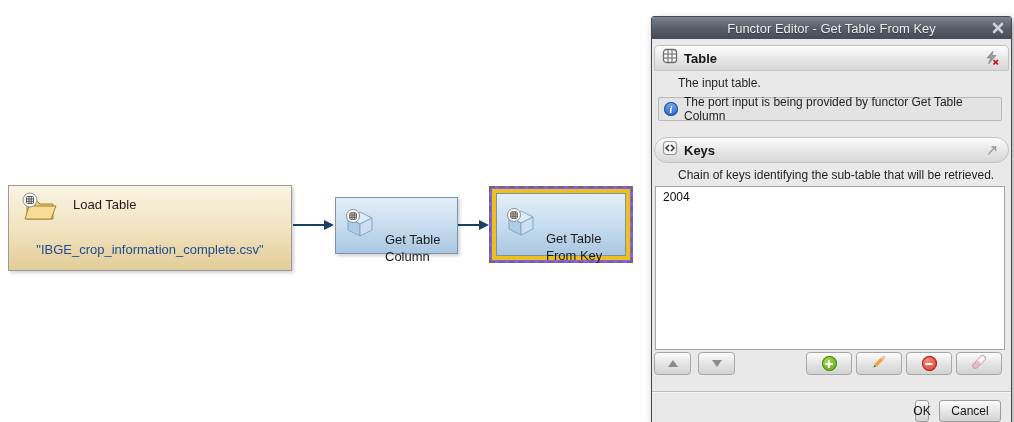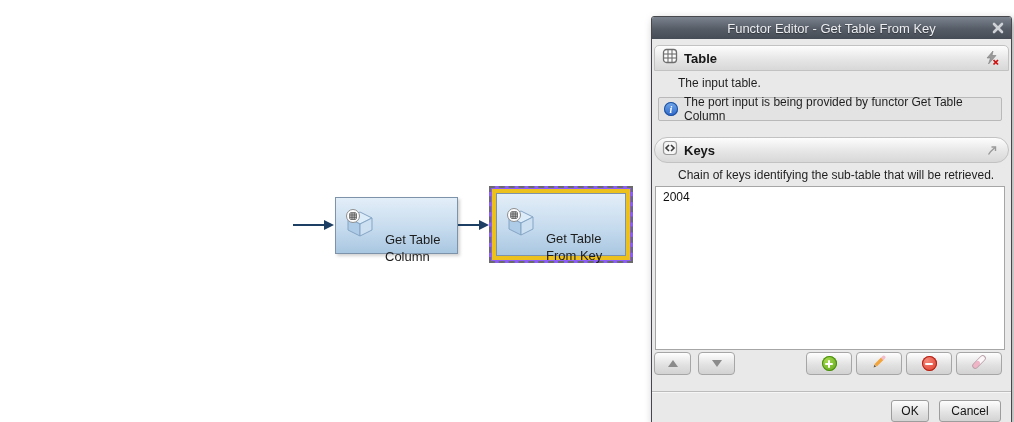--- a/index.html
+++ b/index.html
@@ -42,20 +42,38 @@
   .bar-h{position:absolute;left:3.5px;top:6.5px;width:8px;height:2px;background:#fff;border-radius:1px;}
   .bar-v{position:absolute;left:6.5px;top:3.5px;width:2px;height:8px;background:#fff;border-radius:1px;}
   .separator{position:absolute;left:0;right:0;top:374px;border-top:1px solid #bcbcbc;border-bottom:1px solid #f6f6f6;}
   .footer-btn{position:absolute;top:383px;height:22px;background:linear-gradient(#fdfdfd,#e4e4e4 55%,#d3d3d3);border:1px solid #9d9d9d;border-radius:3px;box-sizing:border-box;display:flex;align-items:center;justify-content:center;font-size:12px;color:#141414;}
 </style>
 </head>
 <body>
 
 <div id="stage">
 
+  <div class="node node-tan">
+    <div class="node-head">
+      <span>
+        <svg width="38" height="32" viewBox="0 0 38 32">
+          <path d="M6,9 h10 l3,3 h13 v15 h-26 z" fill="#e9c873" stroke="#a8832f" stroke-width="1"></path>
+          <path d="M8,14 h27 l-5,13 h-26 z" fill="#f5dd98" stroke="#a8832f" stroke-width="1"></path>
+          <circle cx="9" cy="8" r="7" fill="#fdfdfd" stroke="#8e8e8e"></circle>
+          <rect x="5.5" y="4.5" width="7" height="7" fill="none" stroke="#555" stroke-width="1" rx="1"></rect>
+          <line x1="5.5" y1="7" x2="12.5" y2="7" stroke="#555" stroke-width="1"></line>
+          <line x1="5.5" y1="9.3" x2="12.5" y2="9.3" stroke="#555" stroke-width="1"></line>
+          <line x1="8" y1="4.5" x2="8" y2="11.5" stroke="#555" stroke-width="1"></line>
+          <line x1="10.3" y1="4.5" x2="10.3" y2="11.5" stroke="#555" stroke-width="1"></line>
+        </svg>
+      </span>
+      <span class="node-title">Load Table</span>
+    </div>
+    <div class="node-file">"IBGE_crop_information_complete.csv"</div>
+  </div>
 
   <div class="arrow-line" style="left:293px;top:224px;width:31px;"></div>
   <div class="arrow-head" style="left:324px;top:220px;"></div>
 
   <div class="node node-blue node-gtc">
     <span>
       <svg width="32" height="32" viewBox="0 0 32 32">
         <polygon points="16,4 28,10 16,16 4,10" fill="#dcecf9" stroke="#85a5c5" stroke-width="1"></polygon>
         <polygon points="4,10 16,16 16,28 4,22" fill="#aecbe7" stroke="#85a5c5" stroke-width="1"></polygon>
         <polygon points="28,10 16,16 16,28 28,22" fill="#cde0f1" stroke="#85a5c5" stroke-width="1"></polygon>
@@ -183,17 +201,17 @@
         <svg width="16" height="16" viewBox="0 0 16 16">
           <line x1="4.2" y1="11.8" x2="11.8" y2="4.2" stroke="#b9a0aa" stroke-width="6" stroke-linecap="round"></line>
           <line x1="7.8" y1="8.2" x2="11.6" y2="4.4" stroke="#fdf6f8" stroke-width="4.6" stroke-linecap="round"></line>
           <line x1="4.4" y1="11.6" x2="6.8" y2="9.2" stroke="#efb5c6" stroke-width="4.6" stroke-linecap="round"></line>
         </svg>
       </span>
     </div>
 
     <div class="separator"></div>
 
-    <div class="footer-btn" style="right:82px;width:38px;">OK</div>
+    <div class="footer-btn" style="right:82px;width:14px;">OK</div>
     <div class="footer-btn" style="right:10px;width:62px;">Cancel</div>
   </div>
 
 </div>
 
 </body></html>

